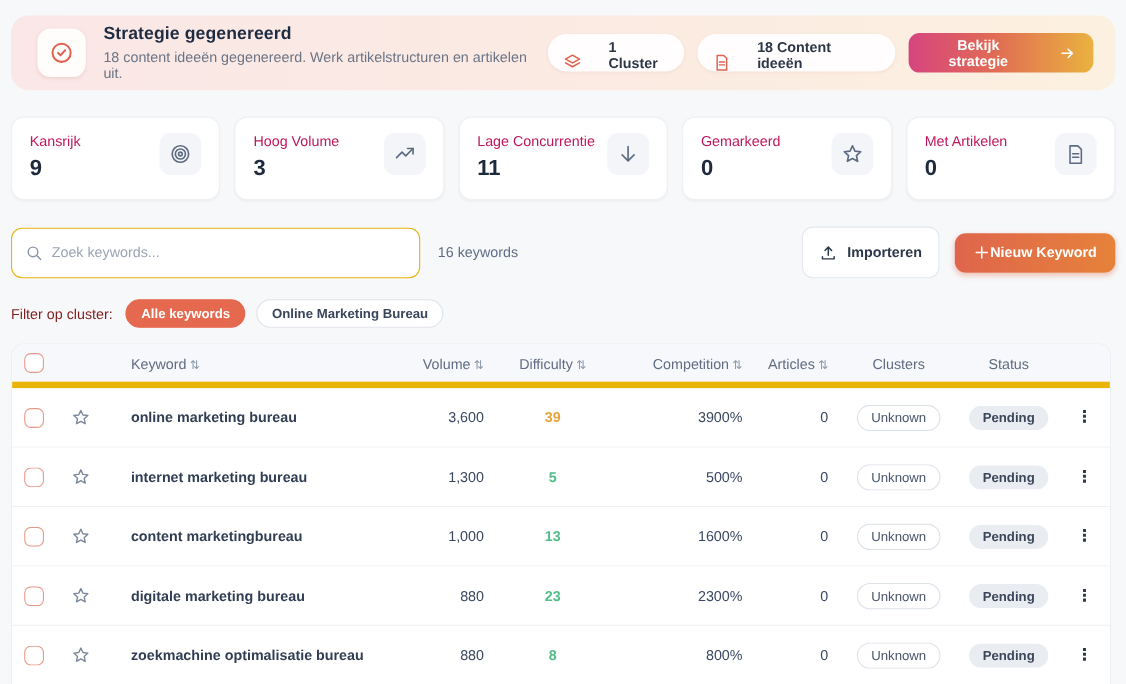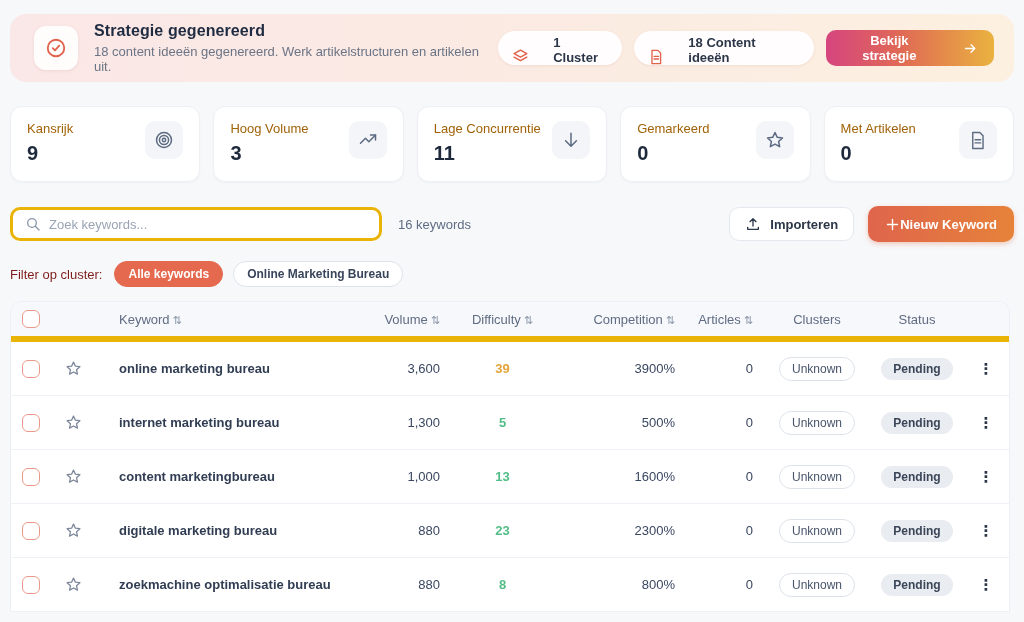--- a/index.html
+++ b/index.html
@@ -50,44 +50,44 @@
     margin: 24px 10px 0;
     display: grid; grid-template-columns: repeat(5, 1fr); gap: 13px;
   }
   .stat-card {
     background: #fff; border-radius: 12px; height: 76px;
     border: 1px solid #eef0f4;
     box-shadow: 0 1px 2px rgba(30,40,60,.04);
     display: flex; align-items: flex-start; justify-content: space-between;
     padding: 14px 16px; cursor: pointer;
   }
-  .stat-label { font-size: 13px; color: #a16207; }
+  .stat-label { font-size: 13px; color: #be185d; }
   .stat-value { font-size: 20px; font-weight: bold; color: #1e293b; margin-top: 6px; }
   .stat-icon-box {
     width: 38px; height: 38px; border-radius: 10px; background: #f3f5f8;
     display: flex; align-items: center; justify-content: center; color: #5d6b82;
   }
 
   
   .toolbar { margin: 24px 10px 0; display: flex; align-items: center; }
   .search-box {
-    width: 372px; height: 34px; background: #fff;
-    border: 3px solid #eab308; border-radius: 10px;
+    width: 372px; height: 46px; background: #fff;
+    border: 1px solid #eab308; border-radius: 10px;
     display: flex; align-items: center; padding: 0 12px; gap: 8px;
   }
   .search-box input {
     border: none; outline: none; flex: 1; font-size: 13px; color: #3a4557;
     font-family: inherit; background: transparent;
   }
   .search-box input::placeholder { color: #9aa4b4; }
   .kw-count { margin-left: 16px; font-size: 13px; color: #5f6c83; }
   .toolbar-right { margin-left: auto; display: flex; align-items: center; gap: 14px; }
   .btn-import {
     display: flex; align-items: center; gap: 9px;
-    height: 34px; padding: 0 15px; background: #fff;
+    height: 47px; padding: 0 15px; background: #fff;
     border: 1px solid #e4e8ee; border-radius: 10px;
     font-size: 13px; font-weight: bold; color: #2b3648; cursor: pointer;
     font-family: inherit;
   }
   .btn-new {
     display: flex; align-items: center; 
     height: 36px; padding: 0 17px; border: none; border-radius: 10px;
     background: linear-gradient(90deg, #df654c 0%, #e6823a 100%);
     color: #fff; font-size: 13px; font-weight: bold; cursor: pointer;
     box-shadow: 0 2px 5px rgba(224,110,70,.35);

